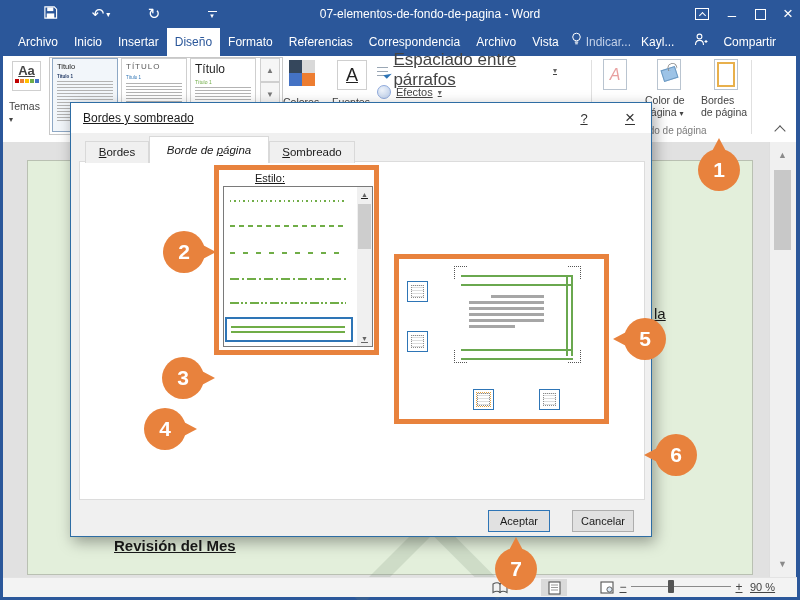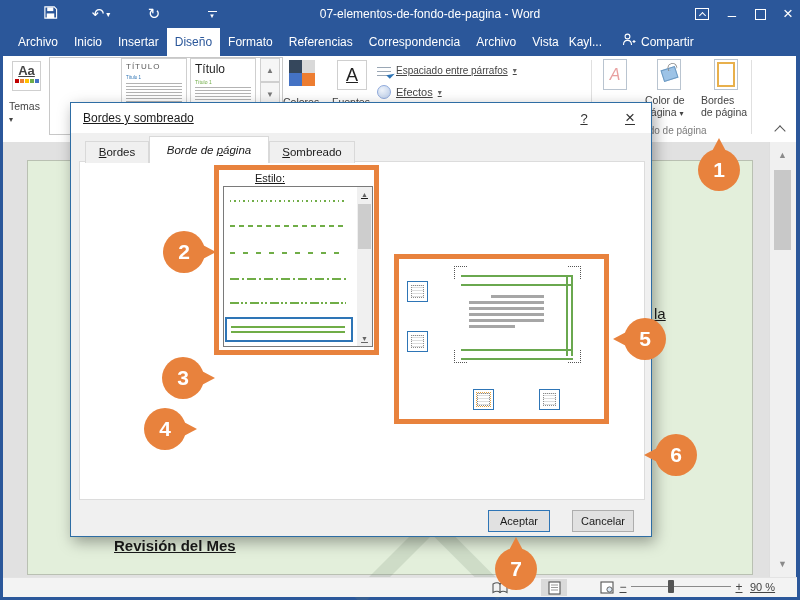--- a/index.html
+++ b/index.html
@@ -126,22 +126,32 @@
   <div class="tabsrow">
     <div class="mtab">Archivo</div>
     <div class="mtab">Inicio</div>
     <div class="mtab">Insertar</div>
     <div class="mtab active">Diseño</div>
     <div class="mtab">Formato</div>
     <div class="mtab">Referencias</div>
     <div class="mtab">Correspondencia</div>
     <div class="mtab">Archivo</div>
     <div class="mtab">Vista</div>
+    <div class="mtab muted" style="display:flex;align-items:center;gap:4px;padding-left:4px;">
+      <span>
+        <svg width="11" height="14" viewBox="0 0 11 14">
+            <circle cx="5.5" cy="5" r="3.8" fill="none" stroke="#fff" stroke-width="1"></circle>
+            <rect x="3.8" y="9.5" width="3.4" height="1.2" fill="#fff"></rect>
+            <rect x="4.2" y="11.3" width="2.6" height="1" fill="#fff"></rect>
+          </svg>
+      </span>
+      <span>Indicar...</span>
+    </div>
     <div class="mtab" style="padding-left:2px;">Kayl...</div>
-    <div class="mtab" style="margin-left:4px;display:flex;align-items:center;gap:5px;text-align:right;">
+    <div class="mtab" style="margin-left:4px;display:flex;align-items:center;gap:15px;text-align:right;">
       <span>
         <svg width="14" height="13" viewBox="0 0 14 13">
             <circle cx="5.5" cy="3.5" r="2.4" fill="none" stroke="#fff" stroke-width="1.1"></circle>
             <path d="M1.5 12c0-3 2-4.6 4-4.6s4 1.6 4 4.6" fill="none" stroke="#fff" stroke-width="1.1"></path>
             <path d="M10.5 8.5h3M12 7v3" stroke="#fff" stroke-width="1.1"></path>
           </svg>
       </span>
       <span>Compartir</span>
     </div>
   </div>
@@ -157,20 +167,25 @@
             <span style="width:4px;height:4px;background:#ffc000;"></span>
             <span style="width:4px;height:4px;background:#70ad47;"></span>
             <span style="width:4px;height:4px;background:#4472c4;"></span>
         </div>
       </div>
       <div class="rlabel" style="left:0;top:42px;width:34px;">Temas</div>
       <div class="rlabel" style="left:0;top:56px;width:34px;font-size:8px;">▾</div>
     </div>
 
     <div class="abs" style="left:46px;top:1px;width:234px;height:78px;border:1px solid #c8c8c8;background:#fff;box-sizing:border-box;">
+      <div class="card" style="left:2px;width:66px;border-color:#8ea8c5;background:#f2f6fa;">
+        <div style="font-size:7.5px;color:#222;">Titulo</div>
+        <div style="font-size:4.5px;font-weight:bold;color:#1f3763;margin-top:3px;">Título 1</div>
+        <div class="glines" style="height:40px;margin-top:2px;"></div>
+      </div>
       <div class="card" style="left:71px;width:66px;">
         <div style="font-size:8px;color:#595959;letter-spacing:1px;">TÍTULO</div>
         <div style="font-size:4.5px;color:#2e74b5;margin-top:4px;">Título 1</div>
         <div class="glines" style="height:38px;margin-top:2px;"></div>
       </div>
       <div class="card" style="left:140px;width:66px;">
         <div style="font-size:12px;color:#1f1f1f;">Título</div>
         <div style="font-size:5px;color:#70ad47;margin-top:3px;">Título 1</div>
         <div class="glines" style="height:34px;margin-top:2px;"></div>
       </div>
@@ -197,21 +212,21 @@
 
     <div class="abs" style="left:332px;top:2px;width:34px;height:90px;">
       <div class="abs flexc" style="left:2px;top:2px;width:28px;height:28px;border:1px solid #cfcfcf;background:#fff;font-size:18px;color:#222;">A</div>
       <div class="rlabel" style="left:-3px;top:38px;width:38px;">Fuentes</div>
     </div>
 
     <div class="abs" style="left:374px;top:6px;width:180px;height:16px;display:flex;align-items:center;gap:5px;">
       <span style="width:14px;height:12px;background:repeating-linear-gradient(0deg,#9aa7b5 0 1.5px,transparent 1.5px 4px);position:relative;">
           <span style="position:absolute;right:-2px;bottom:-2px;width:0;height:0;border-left:5px solid transparent;border-bottom:7px solid #2e74b5;transform:rotate(45deg);"></span>
         </span>
-      <span style="font-size:10px;color:#444;">Espaciado entre párrafos</span>
+      <span style="font-size:17px;color:#444;">Espaciado entre párrafos</span>
       <span style="font-size:8px;color:#666;">▾</span>
     </div>
 
     <div class="abs" style="left:374px;top:28px;width:120px;height:16px;display:flex;align-items:center;gap:5px;">
       <span style="width:12px;height:12px;border-radius:50%;border:1px solid #8faadc;background:radial-gradient(circle at 35% 35%,#eef3fa,#b8cbe8);"></span>
       <span style="font-size:11px;color:#444;">Efectos</span>
       <span style="font-size:8px;color:#666;">▾</span>
     </div>
 
     <div class="rsep" style="left:588px;"></div>

